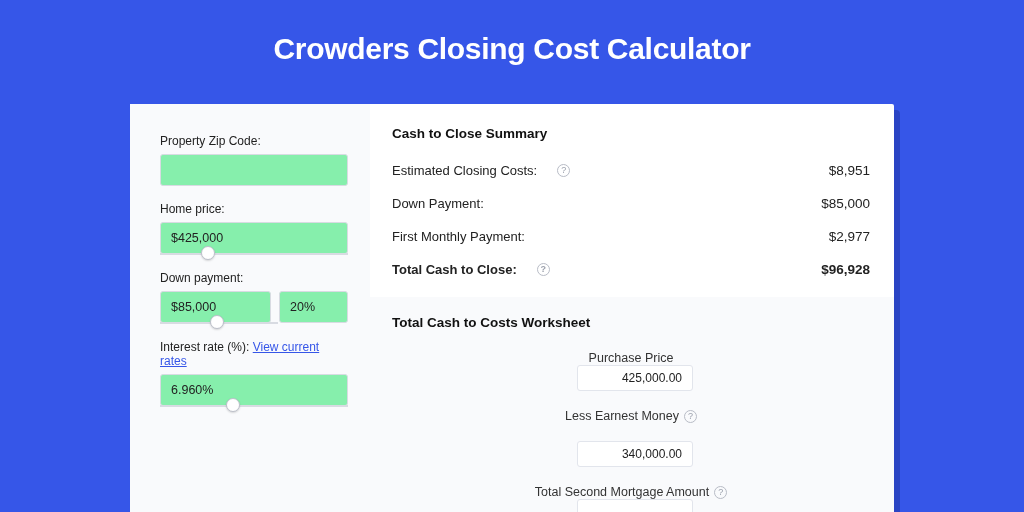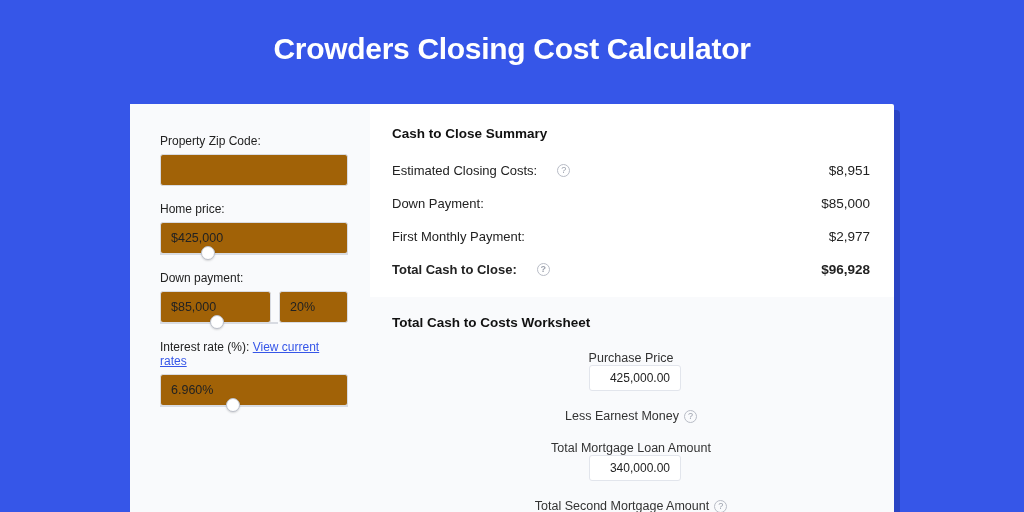--- a/index.html
+++ b/index.html
@@ -58,21 +58,21 @@
     display: block;
   }
   .field-label .link { color: #3656e8; }
   input.txt {
     width: 100%;
     border: 1px solid #d8dbe2;
     border-radius: 3px;
     padding: 8px 10px;
     font-size: 12.5px;
     color: #222;
-    background: #a16207;
+    background: #86efac;
   }
   .slider-track {
     position: relative;
     height: 2px;
     background: #d8dbe2;
     margin-top: -1px;
   }
   .slider-thumb {
     position: absolute;
     top: -7px;
@@ -124,21 +124,21 @@
     display: flex;
     justify-content: space-between;
     align-items: center;
     padding: 7px 0 11px 0;
     font-size: 12.5px;
     color: #333;
     flex-direction: column;
   }
   .ws-row .lbl { display: flex; align-items: center; gap: 5px; }
   input.ws-inp {
-    width: 92px;
+    width: 116px;
     border: 1px solid #e2e5ec;
     border-radius: 3px;
     padding: 5px 10px;
     font-size: 12px;
     color: #222;
     text-align: right;
     background: #fff;
     margin-left: 8px;
   }
 </style>
@@ -229,21 +229,20 @@
         </div>
 
         <div class="ws-row">
           <span class="lbl">
             <span>Less Earnest Money</span>
             <span class="help-icon">?</span>
           </span>
         </div>
 
         <div class="ws-row">
-          <span class="lbl">Total Mortgage Loan Amount</span>
           <input class="ws-inp" value="340,000.00" style="">
         </div>
 
         <div class="ws-row">
           <span class="lbl">
             <span>Total Second Mortgage Amount</span>
             <span class="help-icon">?</span>
           </span>
           <input class="ws-inp" style="">
         </div>

